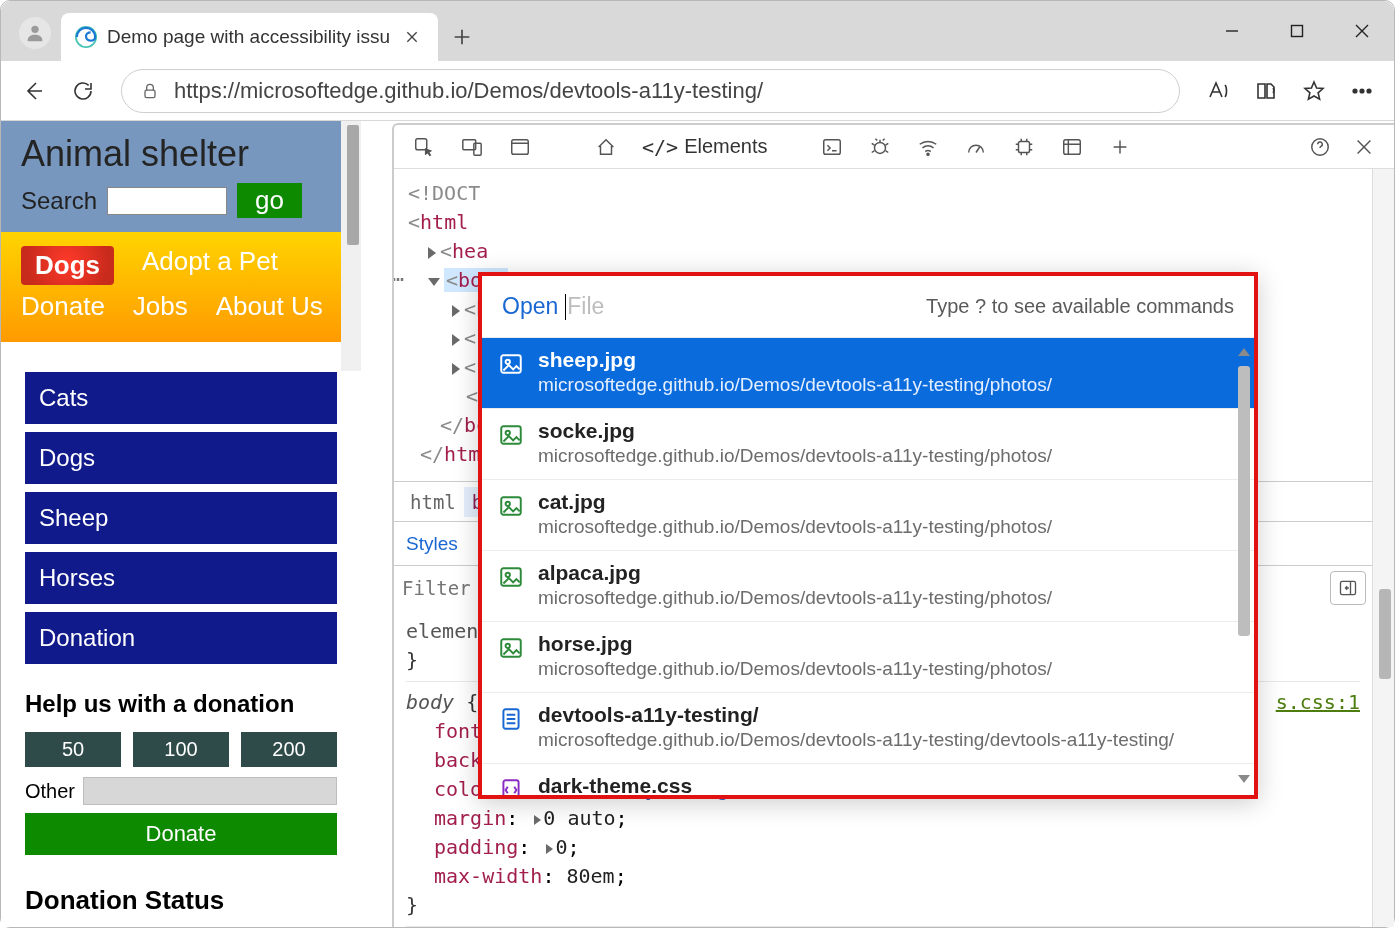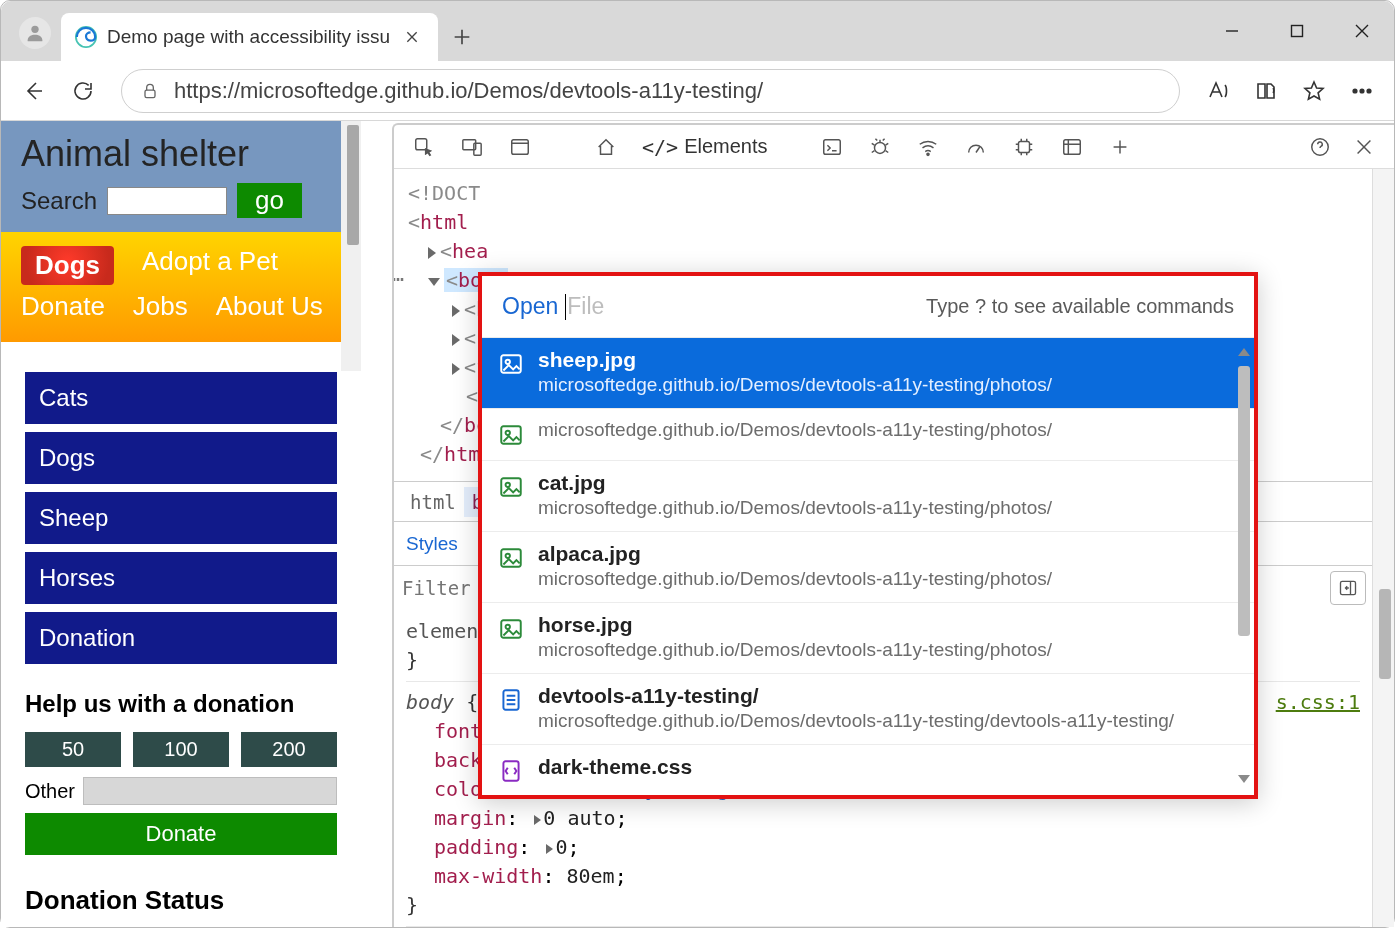--- a/index.html
+++ b/index.html
@@ -426,20 +426,21 @@
               <div class="cmd-sub">microsoftedge.github.io/Demos/devtools-a11y-testing/photos/</div>
             </div>
           </div>
           <div class="cmd-item">
             <div class="cmd-icon"><svg viewBox="0 0 24 24">
                 <rect x="3" y="4" width="18" height="16" rx="2" fill="none" stroke="#2c8a3a" stroke-width="1.8"></rect>
                 <circle cx="9" cy="10" r="2" fill="none" stroke="#2c8a3a" stroke-width="1.8"></circle>
                 <path d="M5 18l5-5 4 4 3-3 3 3" fill="none" stroke="#2c8a3a" stroke-width="1.8"></path>
               </svg></div>
             <div class="cmd-text">
+              <div class="cmd-title">socke.jpg</div>
               <div class="cmd-sub">microsoftedge.github.io/Demos/devtools-a11y-testing/photos/</div>
             </div>
           </div>
           <div class="cmd-item">
             <div class="cmd-icon"><svg viewBox="0 0 24 24">
                 <rect x="3" y="4" width="18" height="16" rx="2" fill="none" stroke="#2c8a3a" stroke-width="1.8"></rect>
                 <circle cx="9" cy="10" r="2" fill="none" stroke="#2c8a3a" stroke-width="1.8"></circle>
                 <path d="M5 18l5-5 4 4 3-3 3 3" fill="none" stroke="#2c8a3a" stroke-width="1.8"></path>
               </svg></div>
             <div class="cmd-text">

